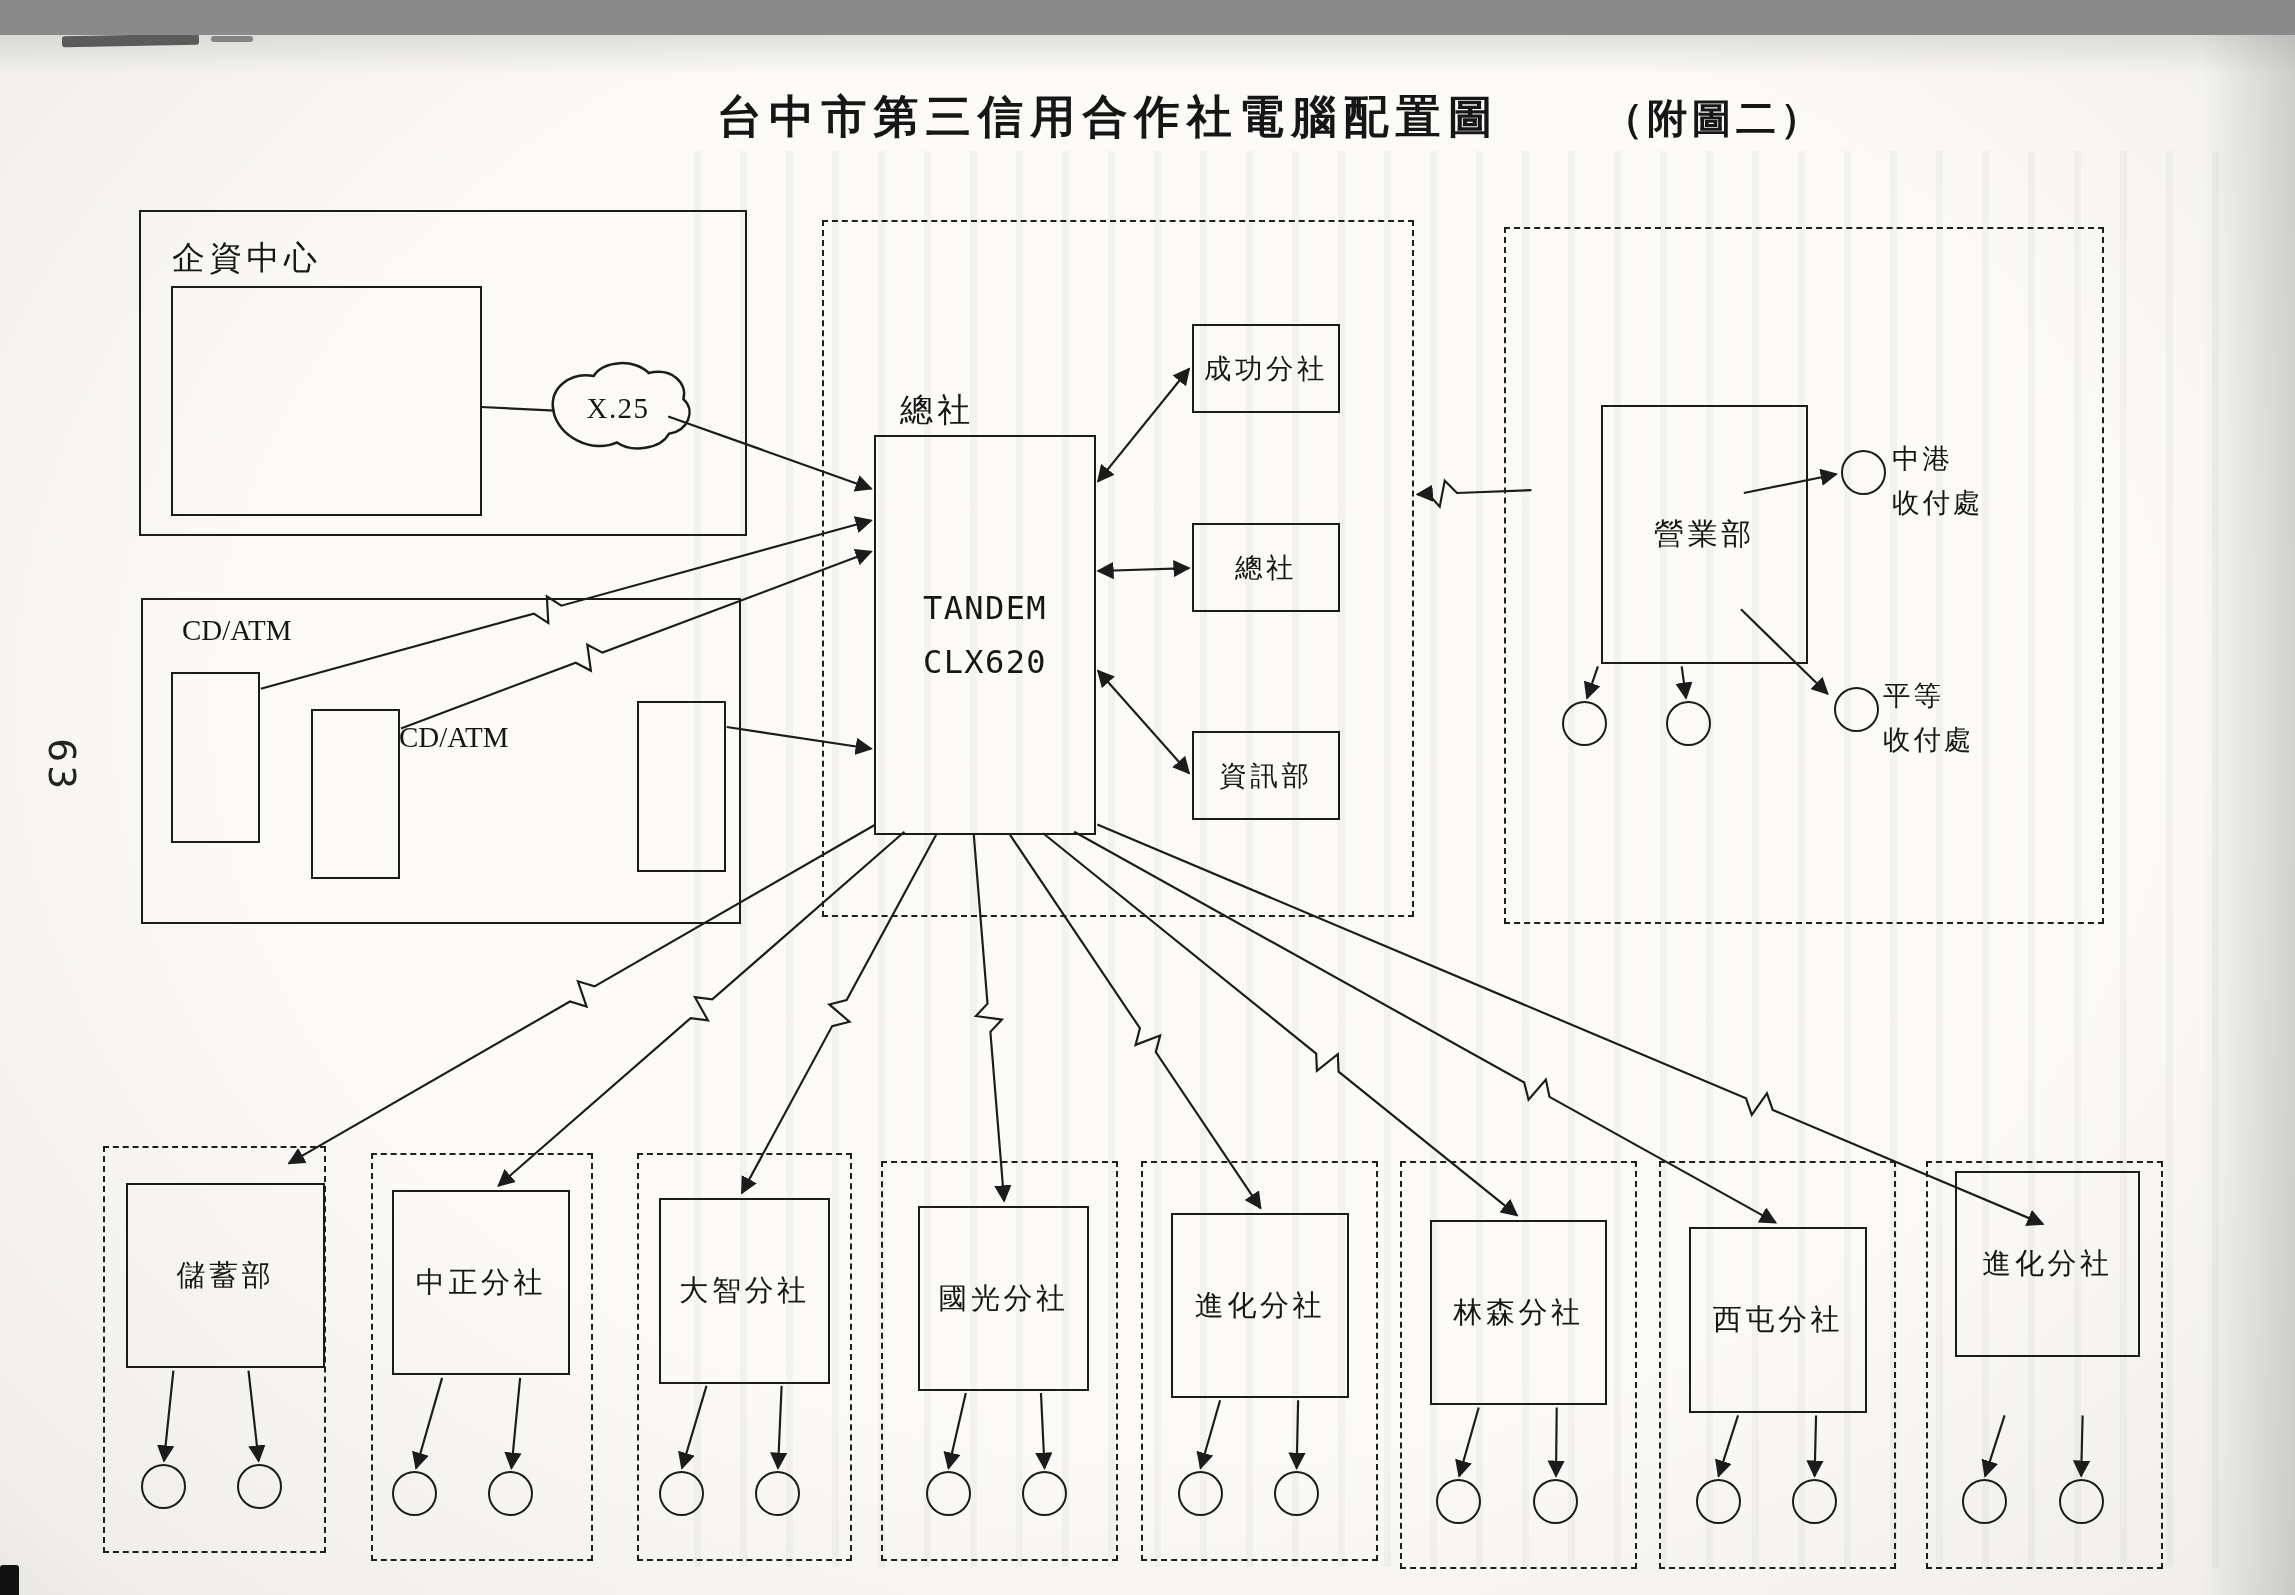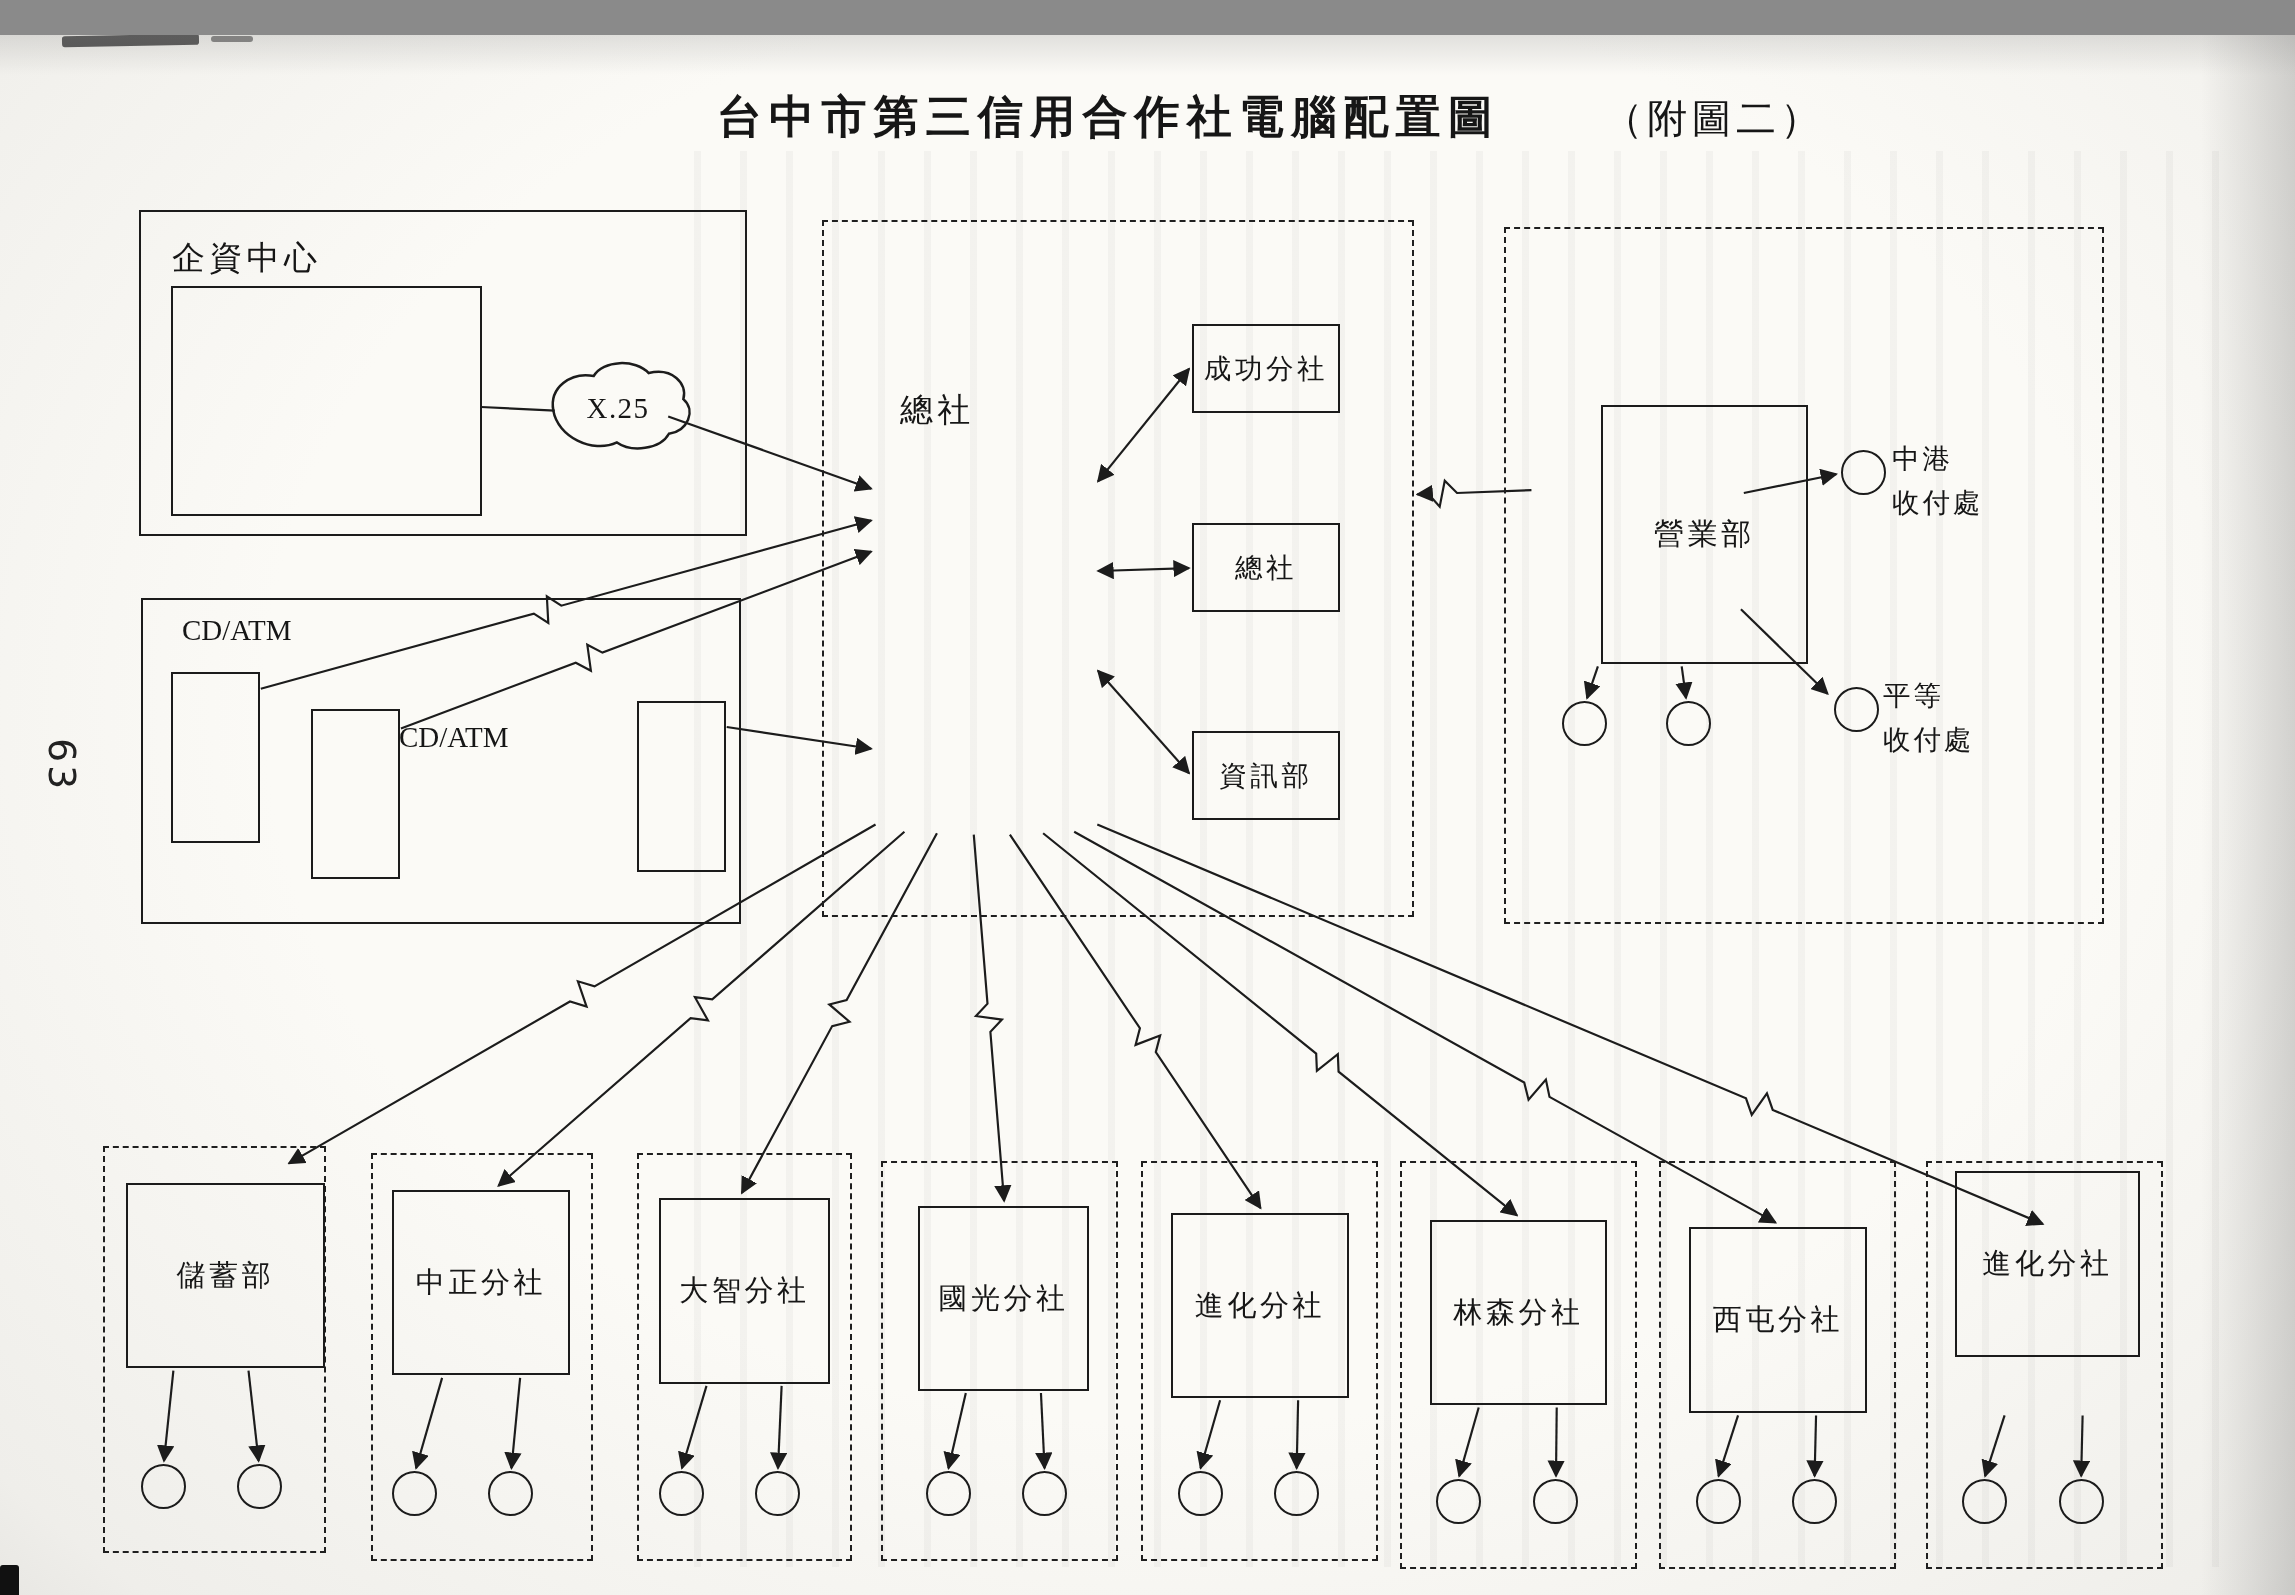--- a/index.html
+++ b/index.html
@@ -9,21 +9,21 @@
     background:radial-gradient(ellipse at 52% 42%, #fbfaf6 55%, #efeeea 92%, #e6e5e1 100%);
     font-family:"Liberation Serif","DejaVu Serif",serif;color:#161616;margin-top:35px;
   }
   .abs{position:absolute}
   .solid-box{position:absolute;border:2.9px solid #1b1b1b;background:transparent;
     display:flex;align-items:center;justify-content:center;text-align:center}
   .chain-box{position:absolute;border:2.2px dashed #1f1f1f}
   .circle{position:absolute;width:45px;height:45px;border:2.2px solid #1b1b1b;border-radius:50%}
   .cjk{font-size:29px;letter-spacing:3.6px;white-space:nowrap}
   .title{font-size:45px;font-weight:600;letter-spacing:7.2px;white-space:nowrap}
-  .fig{font-size:40px;font-weight:400;letter-spacing:4.3px;white-space:nowrap}
+  .fig{font-size:40px;font-weight:700;letter-spacing:4.3px;white-space:nowrap}
   .corner-label{position:absolute;font-size:33px;letter-spacing:4.3px}
   .mono{font-family:"DejaVu Sans Mono","Liberation Mono",monospace;font-size:32px;letter-spacing:1.4px;line-height:1.7}
   .two-line{position:absolute;font-size:27.5px;letter-spacing:2.9px;line-height:1.6;white-space:nowrap}
   .pagenum{position:absolute;font-family:"DejaVu Sans","Liberation Sans",sans-serif;
     font-size:38px;transform:rotate(90deg);color:#222;letter-spacing:2.9px}
   
   .smudge{position:absolute;background:#3a3a3a;border-radius:2.9px;opacity:.85}
   .ghost{position:absolute;background:repeating-linear-gradient(90deg,
       rgba(90,90,90,.05) 0 7.2px, transparent 7.2px 46px);pointer-events:none}
   .edge-r{position:absolute;right:0;top:0;width:94px;height:100%;
@@ -106,20 +106,24 @@
 
   <div class="solid-box" style="left:141px;top:563px;width:600px;height:326px"></div>
   <div class="abs" style="left:182px;top:579px;font-size:29px">CD/ATM</div>
   <div class="solid-box" style="left:171px;top:637px;width:89px;height:171px"></div>
   <div class="abs" style="left:399px;top:686px;font-size:29px">CD/ATM</div>
   <div class="solid-box" style="left:311px;top:674px;width:89px;height:170px"></div>
   <div class="solid-box" style="left:637px;top:666px;width:89px;height:171px"></div>
 
   <div class="chain-box" style="left:822px;top:185px;width:592px;height:697px"></div>
   <div class="corner-label" style="left:900px;top:353px">總社</div>
+  <div class="solid-box" style="left:874px;top:400px;width:222px;height:400px;flex-direction:column">
+    <span class="mono">TANDEM</span>
+    <span class="mono">CLX620</span>
+  </div>
   <div class="solid-box" style="left:1192px;top:289px;width:148px;height:89px">
     <span class="cjk" style="font-size:27.5px">成功分社</span>
   </div>
   <div class="solid-box" style="left:1192px;top:488px;width:148px;height:89px">
     <span class="cjk" style="font-size:27.5px">總社</span>
   </div>
   <div class="solid-box" style="left:1192px;top:696px;width:148px;height:89px">
     <span class="cjk" style="font-size:27.5px">資訊部</span>
   </div>
 

